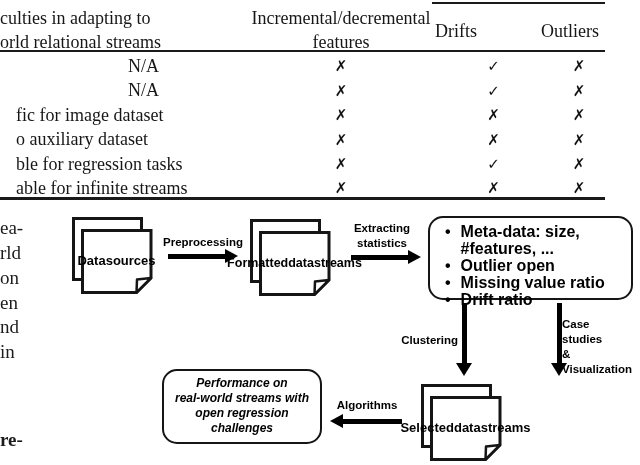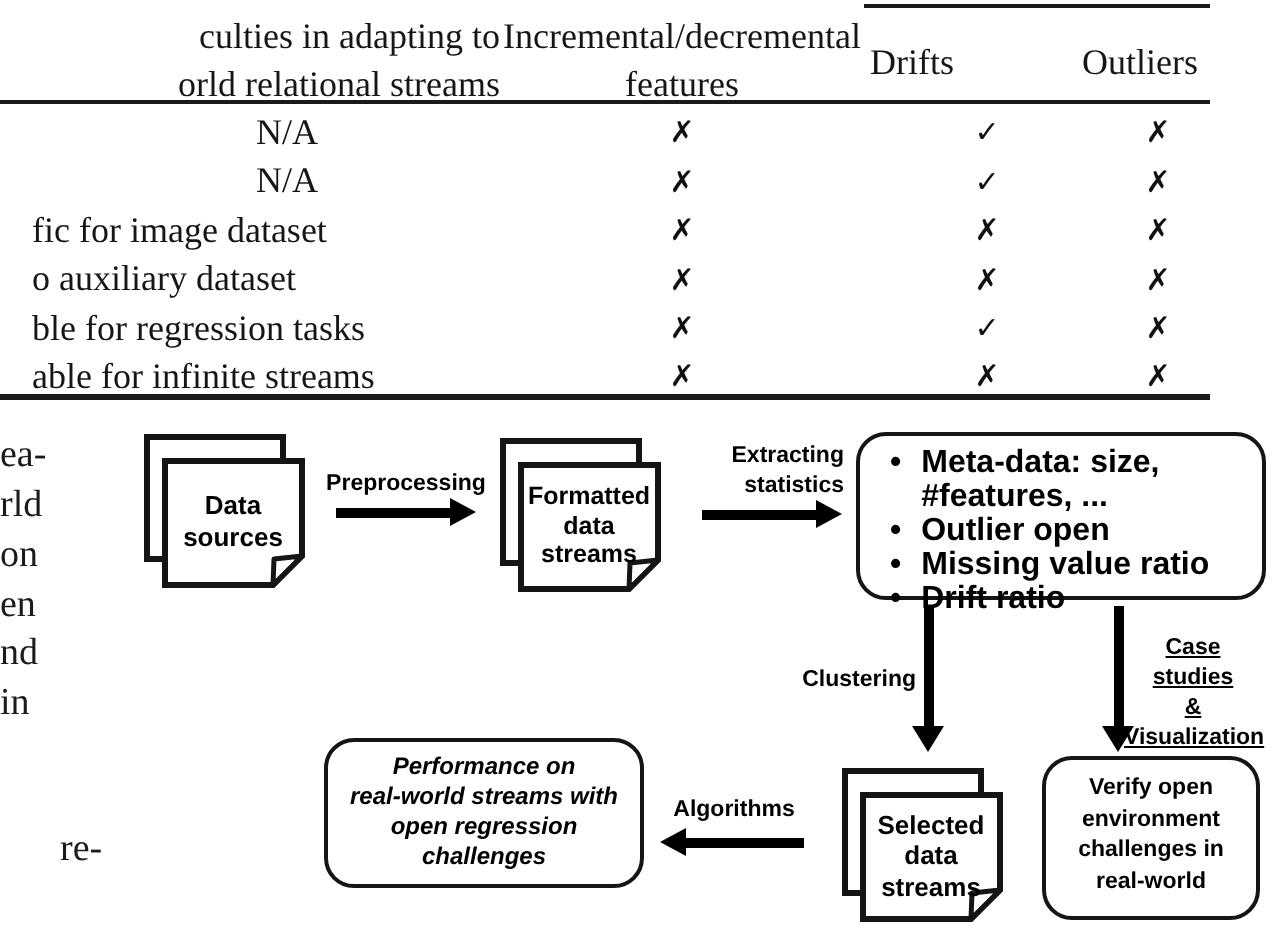--- a/index.html
+++ b/index.html
@@ -6,66 +6,66 @@
   #page{position:relative;width:640px;height:465px;background:#ffffff;overflow:hidden;
         font-family:"Liberation Serif", serif;color:#161616;}
 
   
   .rule{position:absolute;background:#1a1a1a;}
   #rule-top{left:432px;top:2px;width:173px;height:2px;}
   #rule-head{left:0;top:50px;width:605px;height:2px;}
   #rule-bottom{left:0;top:197px;width:605px;height:3px;}
 
   .th{position:absolute;font-size:18px;line-height:24px;}
-  #th-col1{left:0;top:6px;width:250px;text-align:right;}
+  #th-col1{left:0;top:6px;width:250px;text-align:left;}
   #th-col2{left:231px;top:6px;width:220px;text-align:center;}
   #th-col3{left:435px;top:19px;width:85px;text-align:left;}
   #th-col4{left:518px;top:19px;width:104px;text-align:center;}
 
   .trow{position:absolute;left:16px;width:640px;height:24.5px;}
   .tcell{position:absolute;top:0;height:24.5px;display:flex;align-items:center;}
   .cell-label{left:0;width:255px;font-size:18px;}
   .cell-label.ctr{justify-content:center;}
   .mark{font-family:"DejaVu Sans", sans-serif;font-weight:700;font-size:15px;color:#111;justify-content:center;}
   .cell-inc{left:255px;width:140px;}
   .cell-drift{left:435px;width:85px;}
   .cell-out{left:521px;width:84px;}
 
   
   .frag{position:absolute;left:0;font-size:19px;color:#1b1b1b;white-space:nowrap;}
   .f0{top:217px}.f1{top:242px}.f2{top:267px}.f3{top:292px}.f4{top:316px}.f5{top:341px}
-  .fbold{top:414px;font-weight:400;margin-left:30px;}
+  .fbold{top:429px;font-weight:700;}
 
   
   .dia{font-family:"Liberation Sans", sans-serif;font-weight:700;color:#000;}
   .stack{position:absolute;width:82px;height:78px;}
   .stack svg{position:absolute;left:0;top:0;}
   .stack .stext{position:absolute;left:10px;top:13px;width:69px;height:62px;
-    display:flex;flex-direction:column;align-items:center;justify-content:center;text-align:center;}
+    display:flex;flex-direction:row;align-items:center;justify-content:center;text-align:center;}
   #stack-data .stext{font-size:13px;line-height:16px;}
   #stack-formatted .stext{font-size:12.5px;line-height:14.5px;}
   #stack-selected .stext{font-size:13px;line-height:15.5px;}
   #stack-data{left:72px;top:217px;}
   #stack-formatted{left:250px;top:219px;}
   #stack-selected{left:421px;top:384px;}
 
   .rbox{position:absolute;background:#fff;border:2.5px solid #151515;border-radius:15px;box-sizing:border-box;}
   #meta-box{left:428px;top:216px;width:205px;height:84px;padding:5px 4px 0 15px;}
   .mitem{display:flex;font-size:16px;line-height:17px;}
   .mitem::before{content:"\2022";margin-right:10px;}
   #verify-box{left:521px;top:378px;width:109px;height:82px;padding-top:7px;
     font-size:11.5px;line-height:15.5px;text-align:center;}
   #perf-box{left:162px;top:369px;width:160px;height:75px;padding-top:5px;
     font-size:12px;line-height:15px;text-align:center;font-style:italic;}
 
   .albl{position:absolute;font-size:11.5px;line-height:15px;}
   #lbl-preprocessing{left:158px;top:235px;width:90px;text-align:center;}
-  #lbl-extracting{left:342px;top:221px;width:80px;text-align:right;}
+  #lbl-extracting{left:342px;top:221px;width:80px;text-align:center;}
   #lbl-clustering{left:385px;top:333px;width:73px;text-align:right;}
-  #lbl-case{left:562px;top:317px;width:69px;text-align:center;text-decoration:underline;}
+  #lbl-case{left:562px;top:317px;width:69px;}
   #lbl-algorithms{left:332px;top:398px;width:70px;text-align:center;}
 
   .abar{position:absolute;background:#000;}
   .ah{position:absolute;width:0;height:0;}
   #arr-pre-bar{left:168px;top:254px;width:57px;height:5px;}
   #arr-pre-head{left:225px;top:249px;border-top:7.5px solid transparent;border-bottom:7.5px solid transparent;border-left:13px solid #000;}
   #arr-ext-bar{left:351px;top:255px;width:57px;height:5px;}
   #arr-ext-head{left:408px;top:250px;border-top:7.5px solid transparent;border-bottom:7.5px solid transparent;border-left:13px solid #000;}
   #arr-clu-bar{left:462px;top:303px;width:5px;height:60px;}
   #arr-clu-head{left:456px;top:363px;border-left:8px solid transparent;border-right:8px solid transparent;border-top:13px solid #000;}
@@ -206,26 +206,20 @@
       <div>Selected</div>
       <div>data</div>
       <div>streams</div>
     </div>
   </div>
 
   <div class="albl dia" id="lbl-algorithms">Algorithms</div>
   <div class="abar" id="arr-alg-bar"></div>
   <div class="ah" id="arr-alg-head"></div>
 
-  <div class="rbox dia" id="verify-box">
-    <div>Verify open</div>
-    <div>environment</div>
-    <div>challenges in</div>
-    <div>real-world</div>
-  </div>
 
   <div class="rbox dia" id="perf-box">
     <div>Performance on</div>
     <div>real-world streams with</div>
     <div>open regression</div>
     <div>challenges</div>
   </div>
 
 </div>
 

